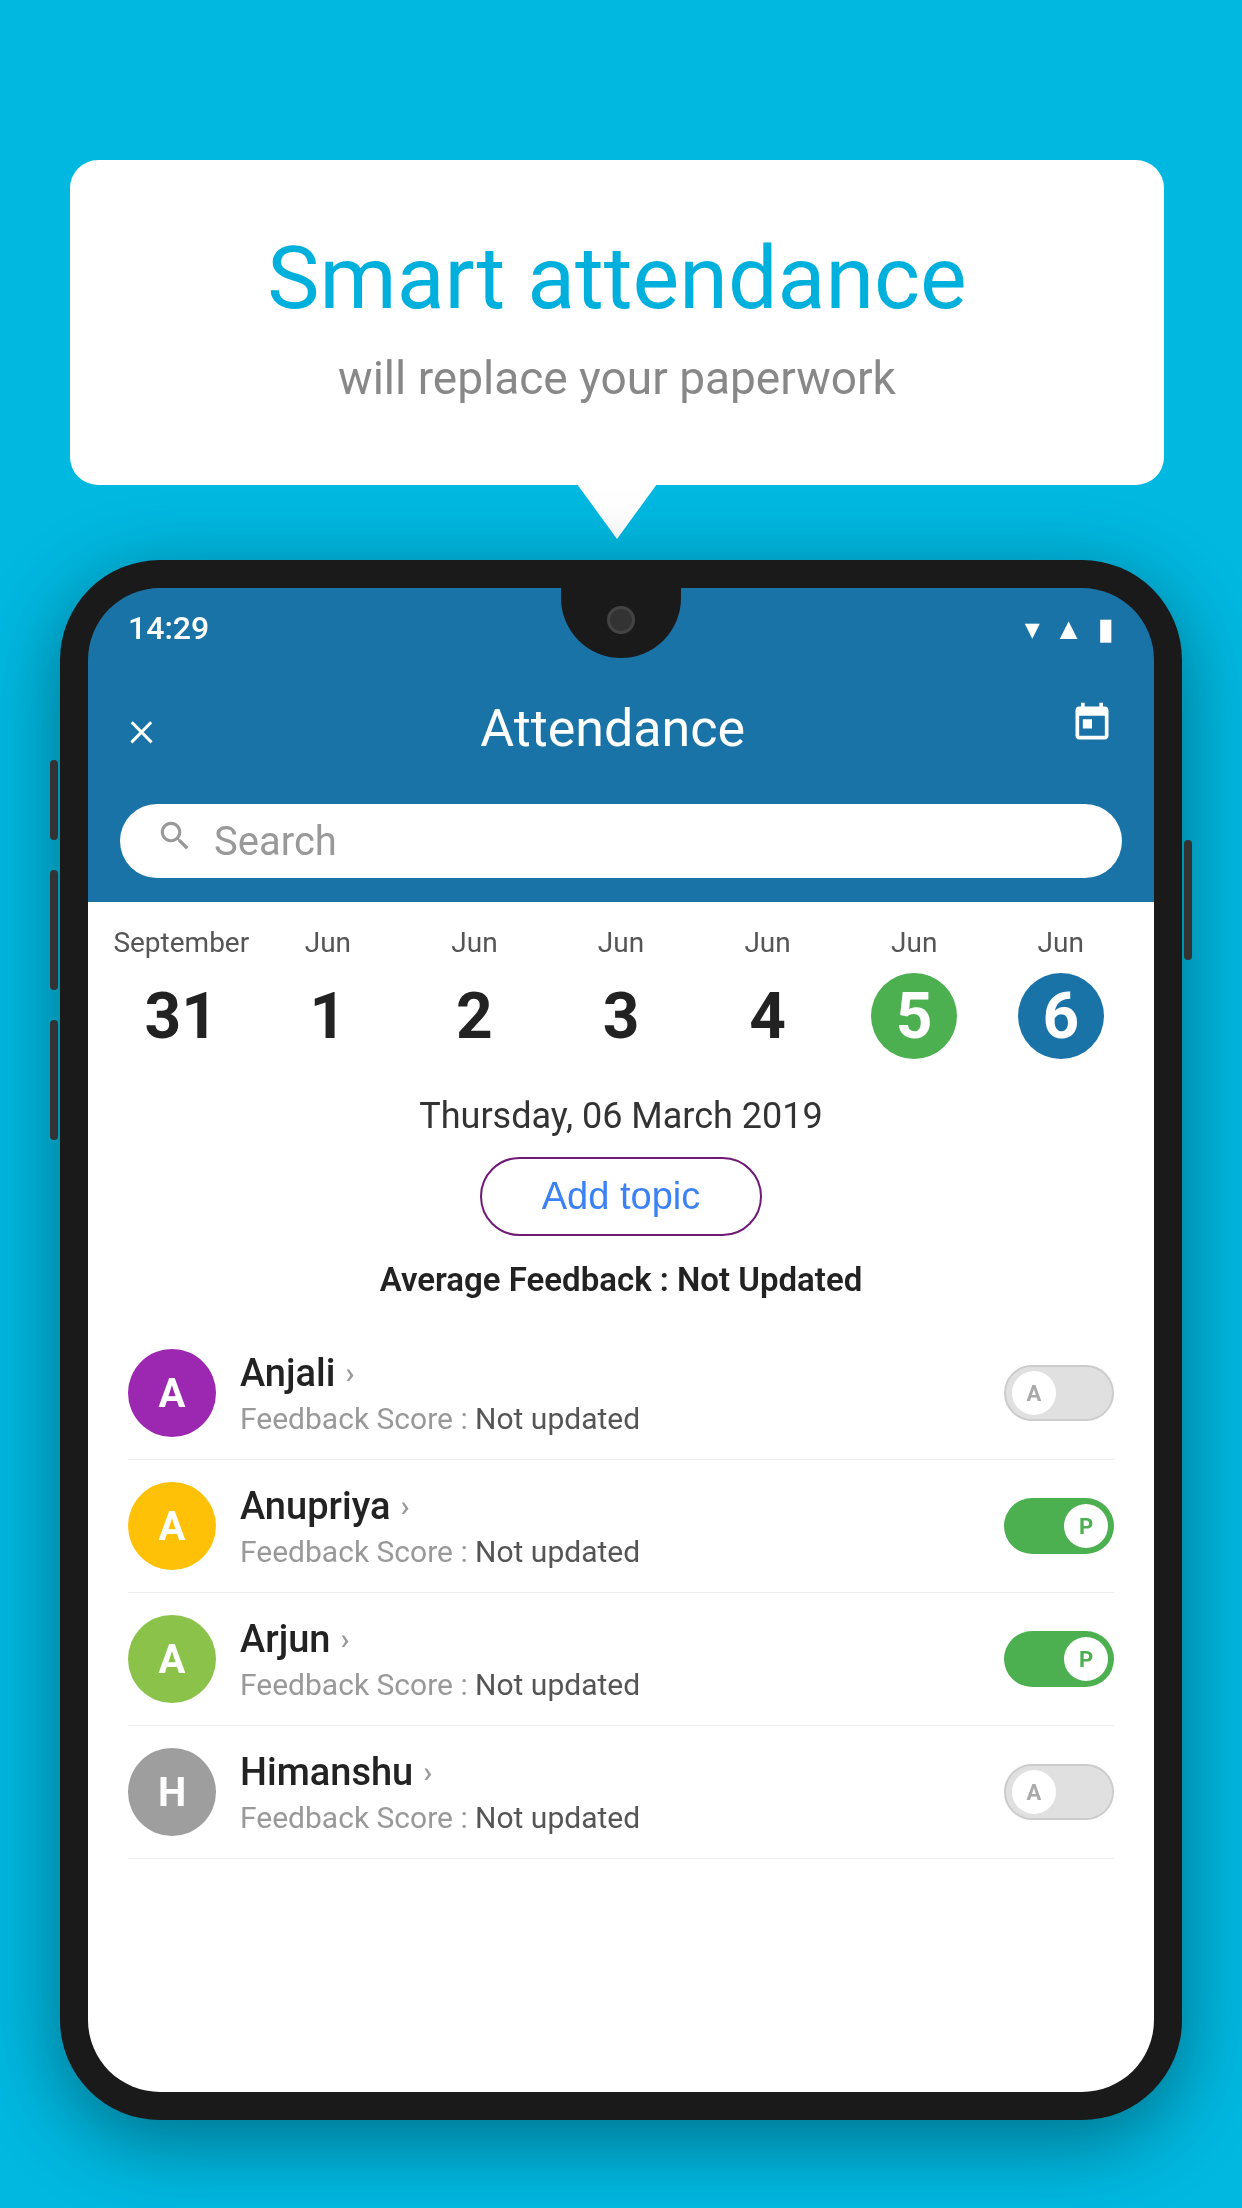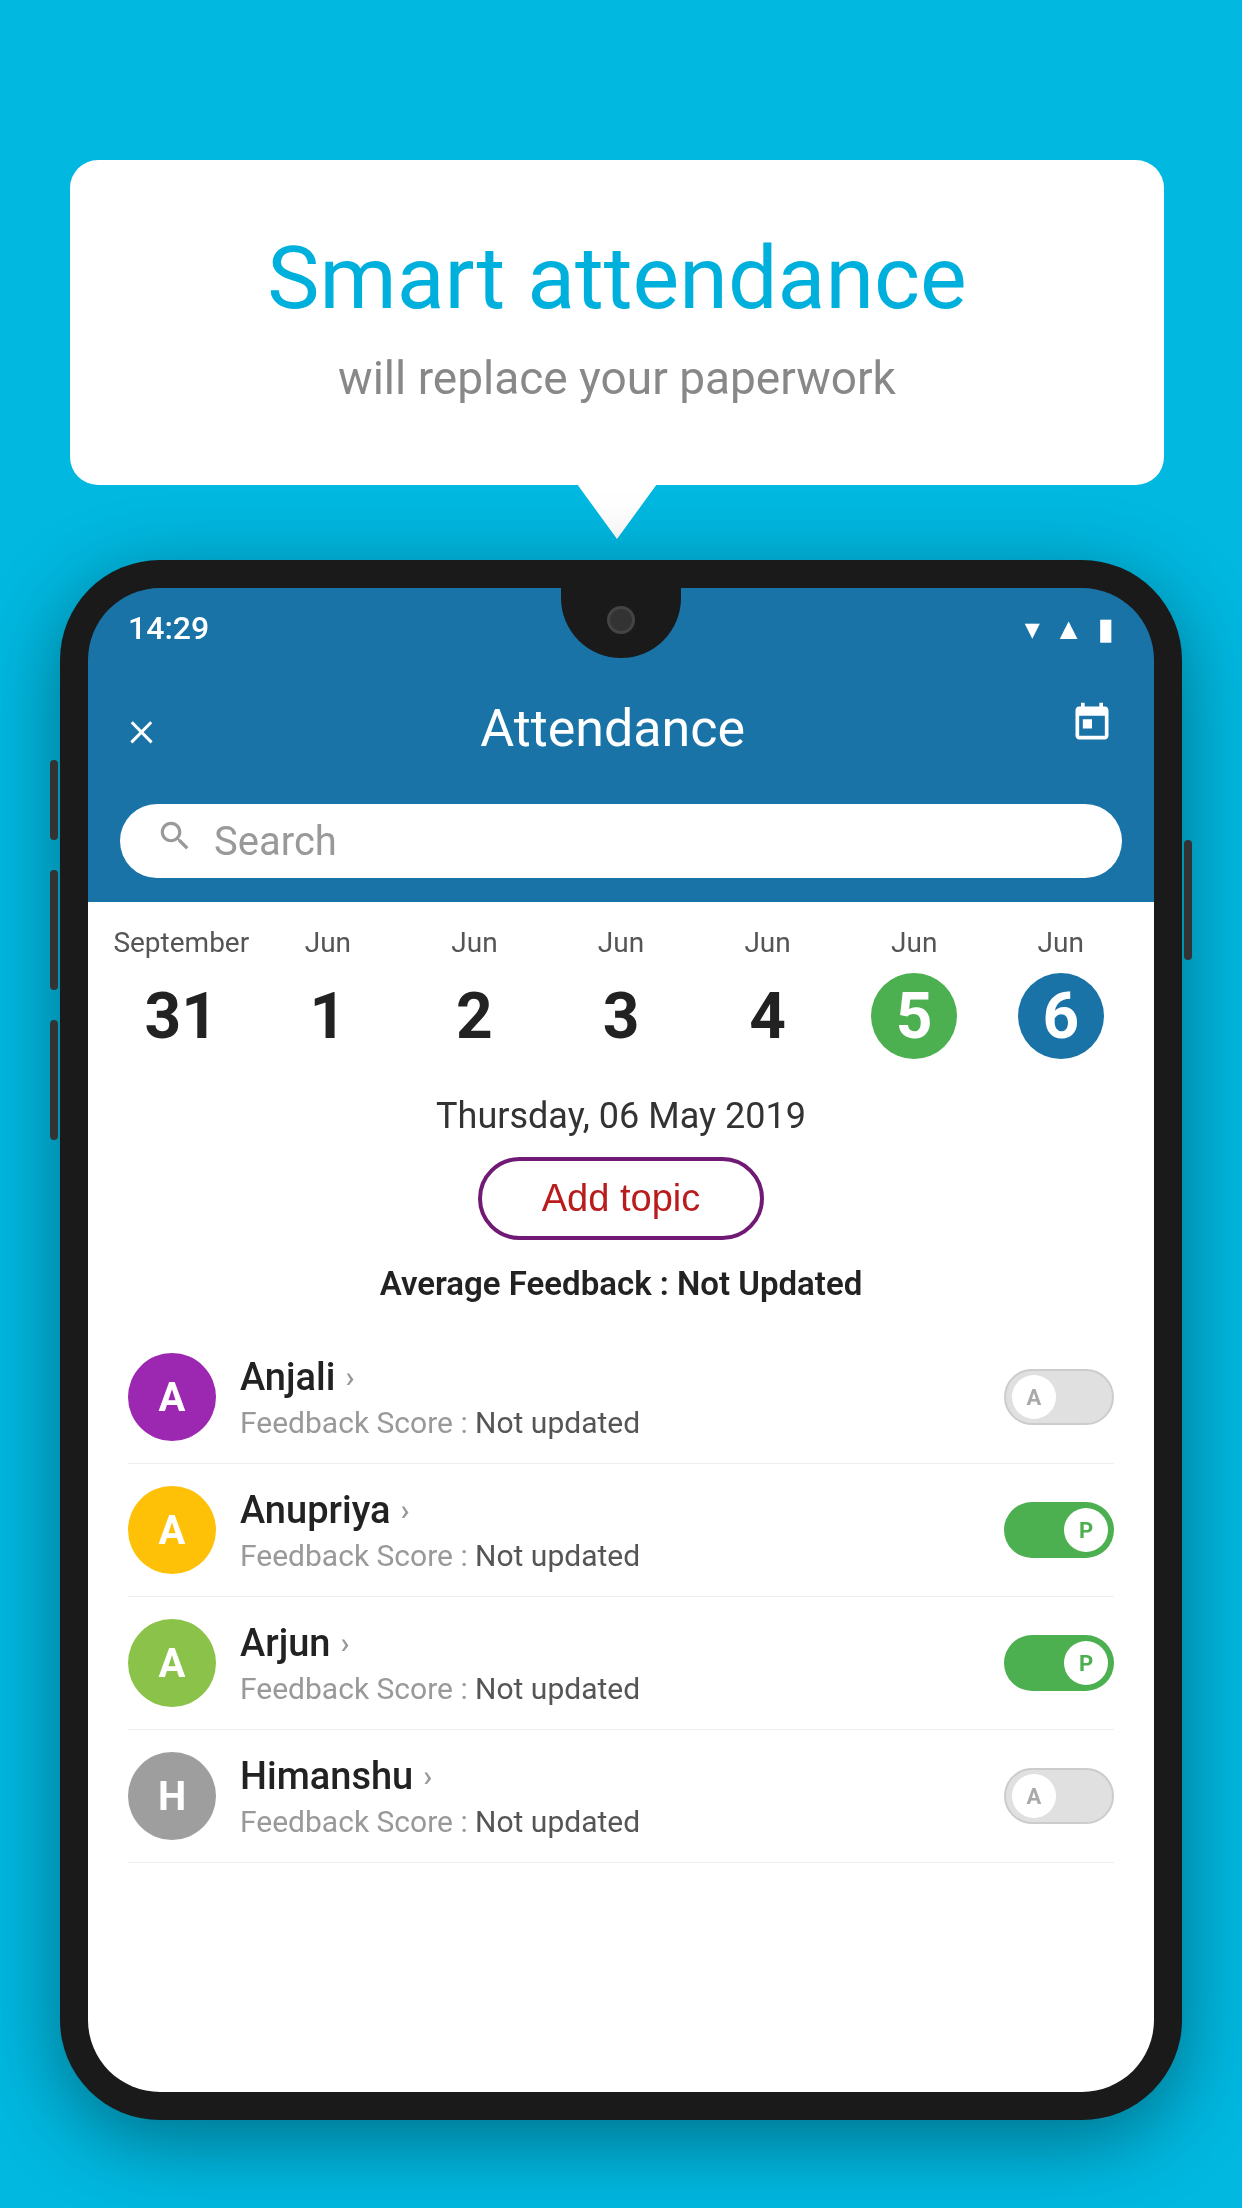--- a/index.html
+++ b/index.html
@@ -251,26 +251,26 @@
     .selected-date-text {
       text-align: center;
       font-size: 36px;
       color: #333;
       margin-bottom: 20px;
     }
 
     .add-topic-btn {
       display: block;
       margin: 0 auto 24px;
-      border: 4px solid #701a75;
+      border: 2px solid #701a75;
       background: white;
       border-radius: 50px;
       padding: 16px 60px;
       font-size: 38px;
-      color: #b91c1c;
+      color: #3b82f6;
       cursor: pointer;
       width: fit-content;
     }
 
     .avg-feedback {
       text-align: center;
       font-size: 33px;
       color: #888;
       margin-bottom: 28px;
     }
@@ -499,21 +499,21 @@
       <span class="cal-month">Jun</span>
       <span class="cal-date today">5</span>
     </div>
           <div class="cal-day">
       <span class="cal-month">Jun</span>
       <span class="cal-date selected">6</span>
     </div>
         </div>
 
       <div class="main-content">
-        <div class="selected-date-text">Thursday, 06 May 2019</div>
+        <div class="selected-date-text">Thursday, 06 March 2019</div>
         <button class="add-topic-btn">Add topic</button>
         <div class="avg-feedback">
           <span>Average Feedback : </span><span style="color:#222;font-weight:600;">Not Updated</span>
         </div>
 
         <div id="student-list">
             <div class="student-item">
       <div class="student-avatar" style="background-color:#9C27B0">A</div>
       <div class="student-info">
         <div class="student-name">

